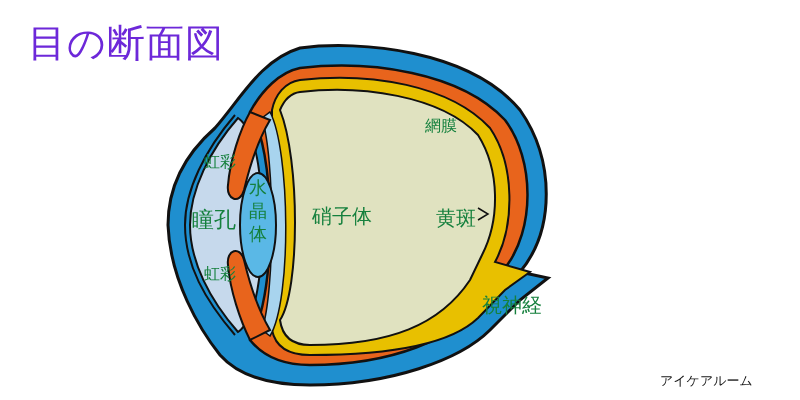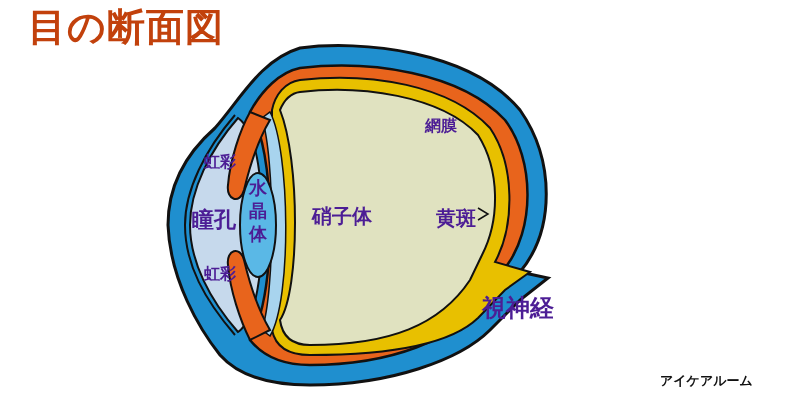--- a/index.html
+++ b/index.html
@@ -1,20 +1,20 @@
 <!DOCTYPE html>
 <html><head>
 <meta charset="utf-8">
 <style>
   html, body { margin:0; padding:0; background:#ffffff; }
   body { width:800px; height:400px; position:relative; overflow:hidden; font-family:"DejaVu Sans", sans-serif; }
-  .title { position:absolute; left:28px; top:2px; font-size:38px; font-weight:bold; color:#c2410c; letter-spacing:1px; }
+  .title { position:absolute; left:28px; top:18px; font-size:38px; font-weight:normal; color:#6d28d9; letter-spacing:1px; }
   svg.eye { position:absolute; left:0; top:0; }
-  .lbl { position:absolute; color:#4c1d95; font-weight:bold; white-space:nowrap; }
-  .credit { position:absolute; left:660px; top:372px; font-size:13px; font-weight:bold; color:#111;text-align:right; }
+  .lbl { position:absolute; color:#15803d; font-weight:normal; white-space:nowrap; }
+  .credit { position:absolute; left:660px; top:372px; font-size:13px; font-weight:normal; color:#111;text-align:right; }
 </style>
 </head>
 <body>
 
 <div class="title">目の断面図</div>
 
 <svg class="eye" width="800" height="400" viewBox="0 0 800 400">
 
   <path d="M300,48 C360,40 470,50 520,110 C555,160 555,230 520,272 L548,278 L520,300 L490,330 C460,360 390,385 310,385 C260,385 235,372 220,355 C200,330 170,280 168,225 C168,180 190,150 215,128 C240,100 260,60 300,48 Z" fill="#1f8fcf" stroke="#111" stroke-width="3"></path>
 
@@ -41,15 +41,15 @@
 
 <div class="lbl" style="left:204px;top:152px;font-size:16px;">虹彩</div>
 <div class="lbl" style="left:204px;top:264px;font-size:16px;">虹彩</div>
 <div class="lbl" style="left:192px;top:205px;font-size:22px;">瞳孔</div>
 <div class="lbl" style="left:249px;top:176px;font-size:18px;">水</div>
 <div class="lbl" style="left:249px;top:199px;font-size:18px;">晶</div>
 <div class="lbl" style="left:249px;top:222px;font-size:18px;">体</div>
 <div class="lbl" style="left:312px;top:203px;font-size:20px;">硝子体</div>
 <div class="lbl" style="left:425px;top:116px;font-size:16px;">網膜</div>
 <div class="lbl" style="left:436px;top:205px;font-size:20px;">黄斑</div>
-<div class="lbl" style="left:482px;top:292px;font-size:24px;">視神経</div>
+<div class="lbl" style="left:482px;top:292px;font-size:20px;">視神経</div>
 
 <div class="credit">アイケアルーム</div>
 
 </body></html>

